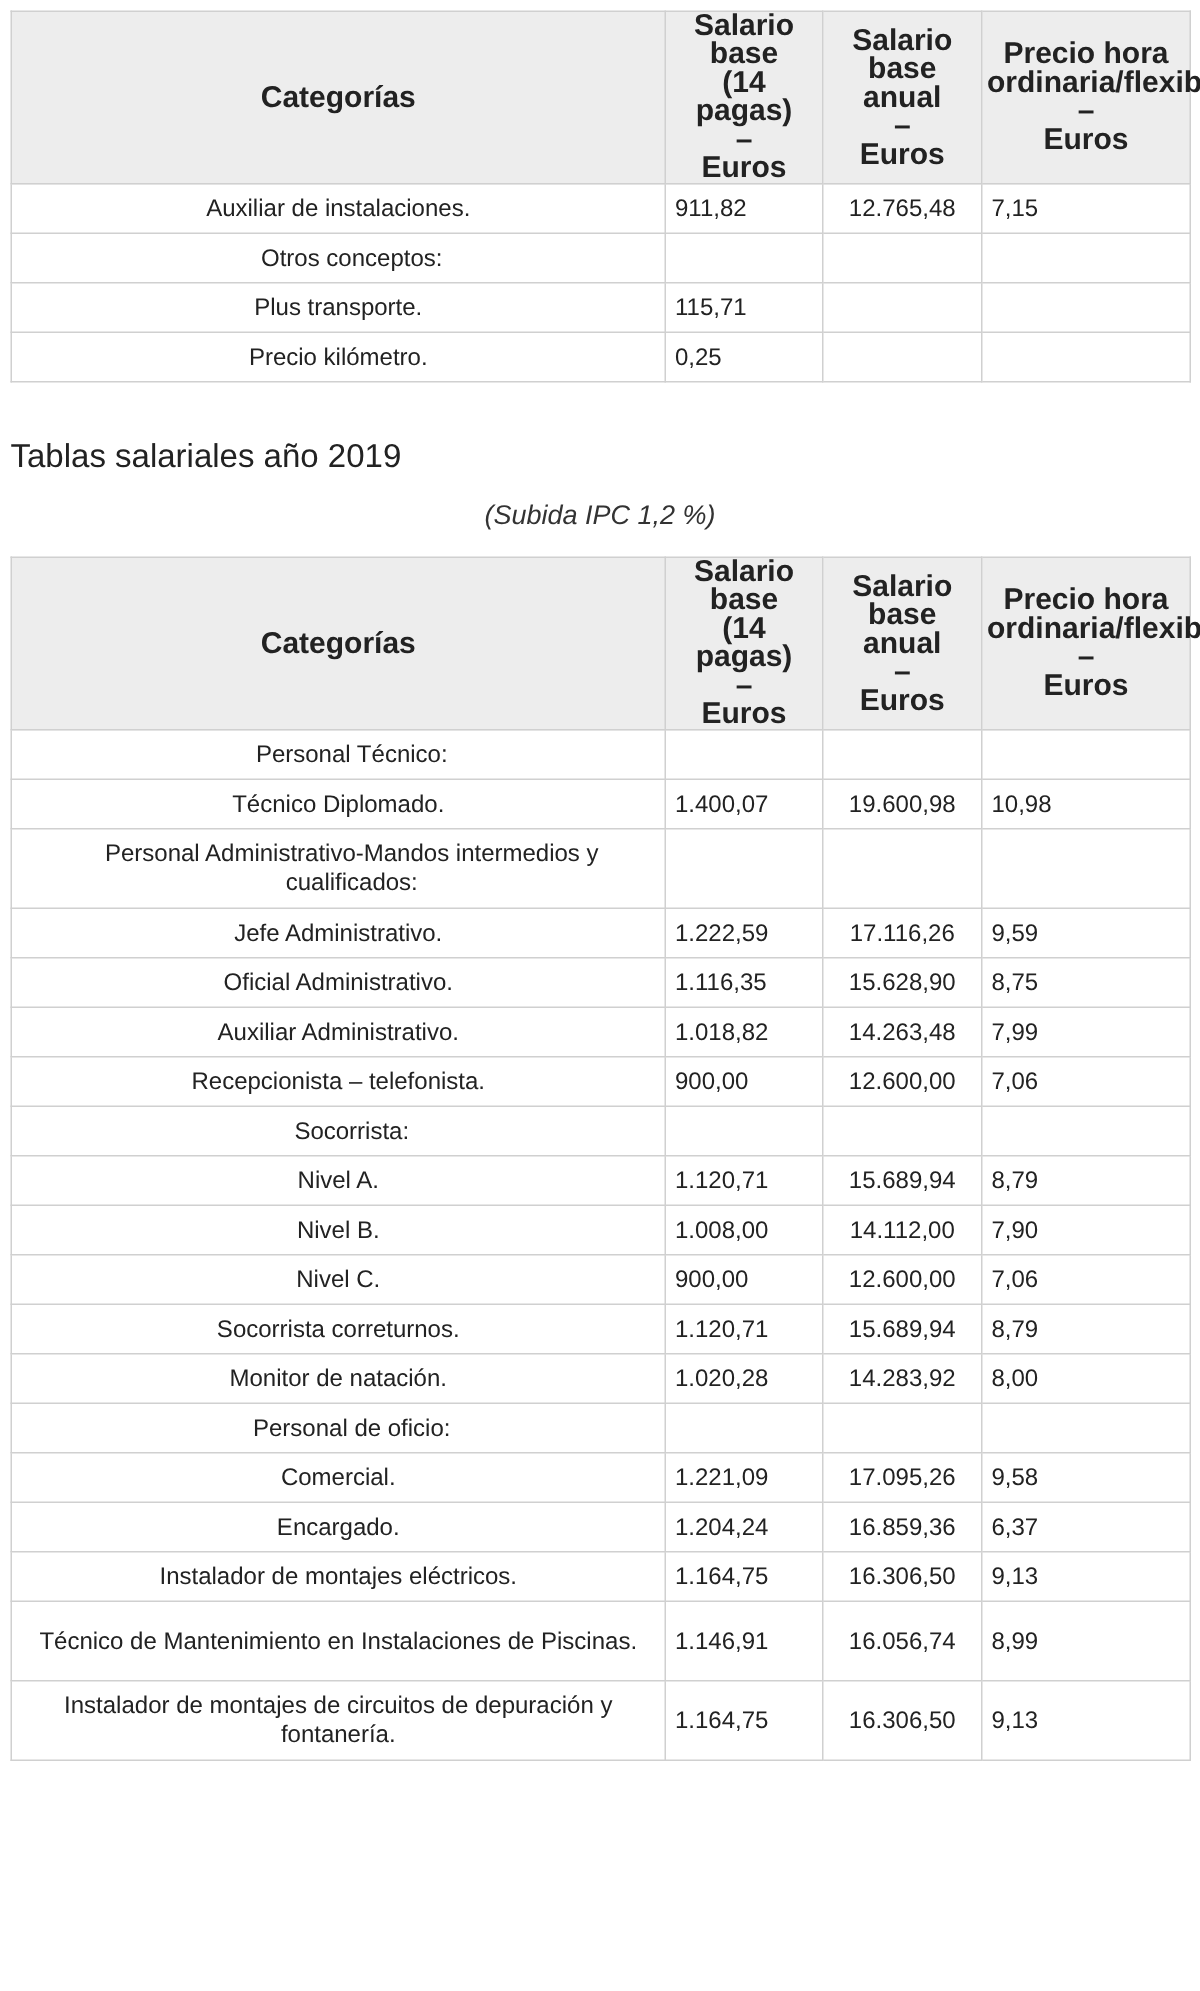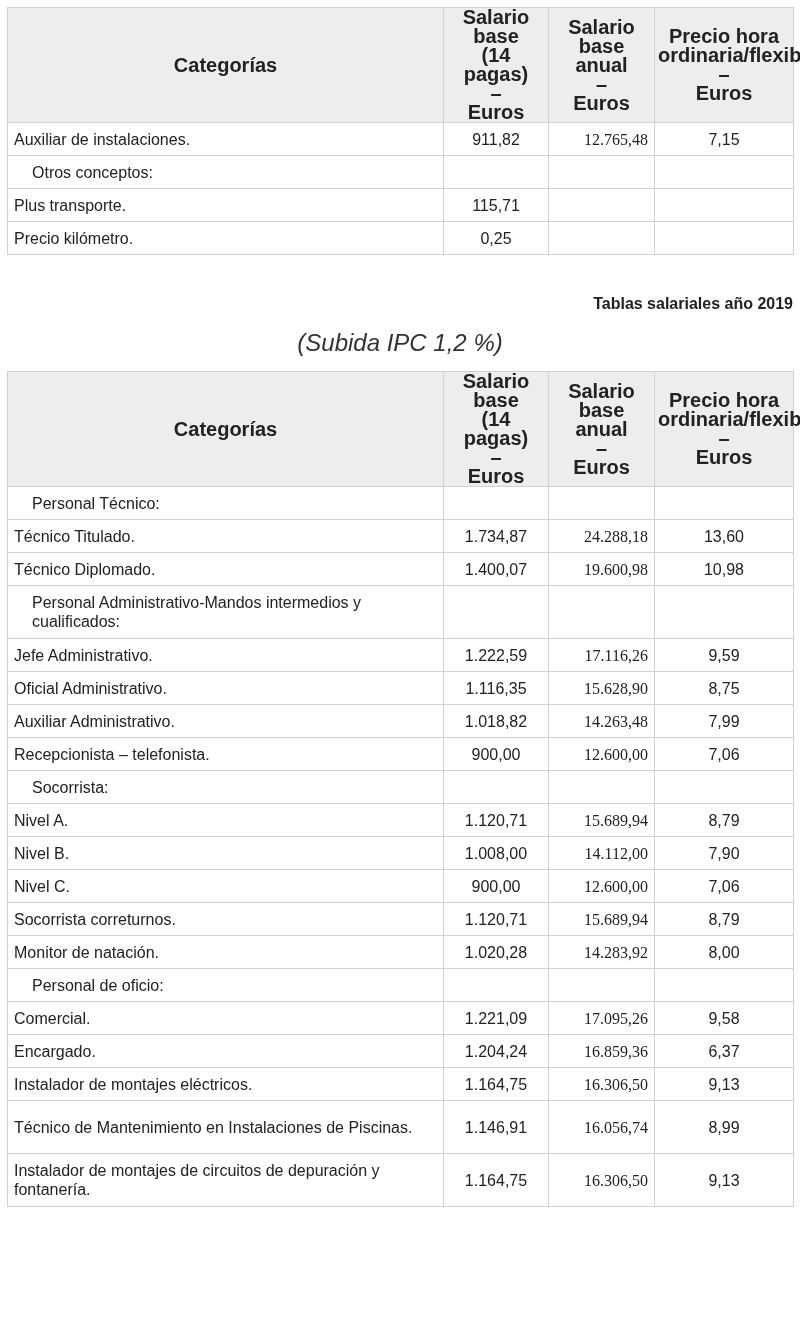--- a/index.html
+++ b/index.html
@@ -28,37 +28,37 @@
     vertical-align: middle;
     height: 92px;
     padding: 0 3px;
     color: #222222;
   }
   col.c1 { width: 436px; }
   col.c2 { width: 105px; }
   col.c3 { width: 106px; }
   col.c4 { width: 139px; }
   table.sal td { height: 32px; vertical-align: middle; }
-  td.cat { text-align: left; }
-  td.num { text-align: center; }
-  td.ann { text-align: right; font-family: Liberation Serif, serif; }
+  td.cat { text-align: center; }
+  td.num { text-align: left; }
+  td.ann { text-align: center; }
   tr.section td.cat { padding-left: 24px; }
   tr.tall td { height: 52px; }
   .heading {
-    text-align: right;
-    font-weight: bold;
-    font-size: 16px;
+    text-align: left;
+    font-weight: normal;
+    font-size: 22px;
     margin: 38px 0 0 0;
     line-height: 22px;
     color: #222222;
   }
   .subheading {
     text-align: center;
     font-style: italic;
-    font-size: 24px;
+    font-size: 18px;
     margin: 17px 0 0 0;
     line-height: 22px;
     color: #333333;
   }
   .gap2 { height: 17px; }
   .hdr-line { display: block; }
 </style>
 </head>
 <body>
 
@@ -156,26 +156,20 @@
       </tr>
     </thead>
     <tbody id="tbody2">
         <tr class="section">
           <td class="cat">Personal Técnico:</td>
           <td class="num"></td>
           <td class="ann"></td>
           <td class="num"></td>
         </tr>
         <tr>
-          <td class="cat">Técnico Titulado.</td>
-          <td class="num">1.734,87</td>
-          <td class="ann">24.288,18</td>
-          <td class="num">13,60</td>
-        </tr>
-        <tr>
           <td class="cat">Técnico Diplomado.</td>
           <td class="num">1.400,07</td>
           <td class="ann">19.600,98</td>
           <td class="num">10,98</td>
         </tr>
         <tr class="section tall">
           <td class="cat">Personal Administrativo-Mandos intermedios y cualificados:</td>
           <td class="num"></td>
           <td class="ann"></td>
           <td class="num"></td>

